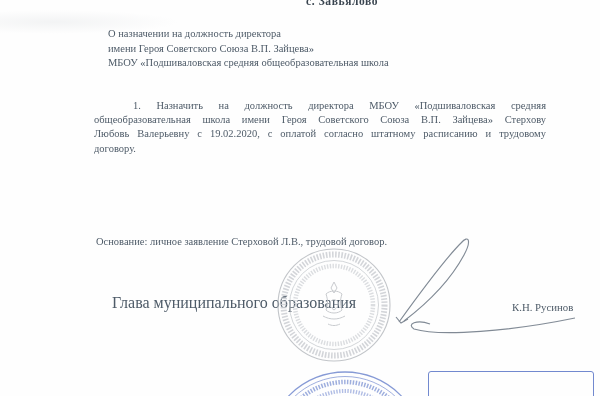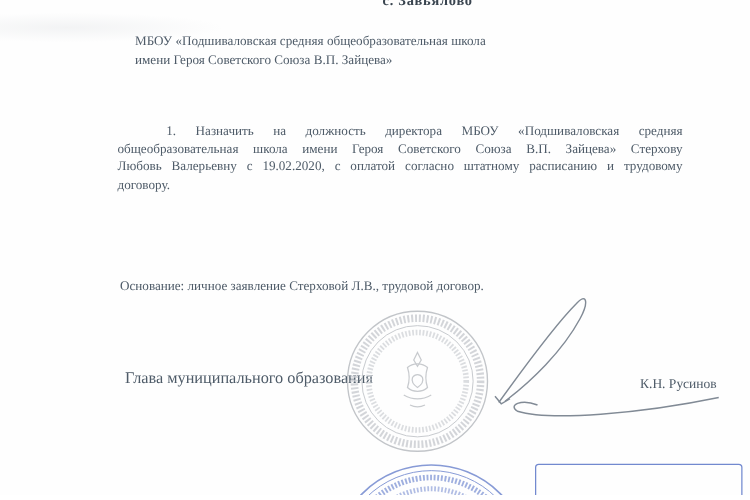--- a/index.html
+++ b/index.html
@@ -22,24 +22,24 @@
     font-size:10.5px;line-height:14.5px;
   }
   .body-block{
     position:absolute;left:94px;top:99px;width:452px;
     font-size:10.5px;line-height:14.2px;text-align:justify;
   }
   .body-block p{margin:0;text-indent:39px;}
   .para1{word-spacing:5px;}
   .para2{letter-spacing:-0.15px;}
   .basis{
-    position:absolute;left:96px;top:224px;font-size:10.5px;
+    position:absolute;left:96px;top:236px;font-size:10.5px;
   }
   .sig-title{
-    position:absolute;left:100px;top:294px;font-size:13px;
+    position:absolute;left:112px;top:294px;font-size:16px;
   }
   .sig-name{
     position:absolute;left:512px;top:301px;font-size:10.8px;
   }
   .svg-layer{position:absolute;left:0;top:0;pointer-events:none;}
   .stamp-gray{position:absolute;left:273px;top:244px;}
   .stamp-blue{position:absolute;left:252px;top:368px;}
   .copy-stamp{
     position:absolute;left:428px;top:371px;width:166px;height:42px;
     border:1.5px solid #7289cf;border-radius:3px;
@@ -58,22 +58,23 @@
 </head>
 <body>
 
 <div class="page">
 
   <div class="scan-smudge"></div>
 
   <div class="dateline">с. Завьялово</div>
 
   <div class="title-block">
+    <div>О назначении на должность директора</div>
+    <div>имени Героя Советского Союза В.П. Зайцева»</div>
     <div>МБОУ «Подшиваловская средняя общеобразовательная школа</div>
-    <div>имени Героя Советского Союза В.П. Зайцева»</div>
   </div>
 
   <div class="body-block">
     <p class="para1">1. Назначить на должность директора МБОУ «Подшиваловская средняя общеобразовательная школа имени Героя Советского Союза В.П. Зайцева» Стерхову Любовь Валерьевну с 19.02.2020, с оплатой согласно штатному расписанию и трудовому договору.</p>
   </div>
 
   <div class="basis">Основание: личное заявление Стерховой Л.В., трудовой договор.</div>
 
   <div class="sig-title">Глава муниципального образования</div>
   <div class="sig-name">К.Н. Русинов</div>

